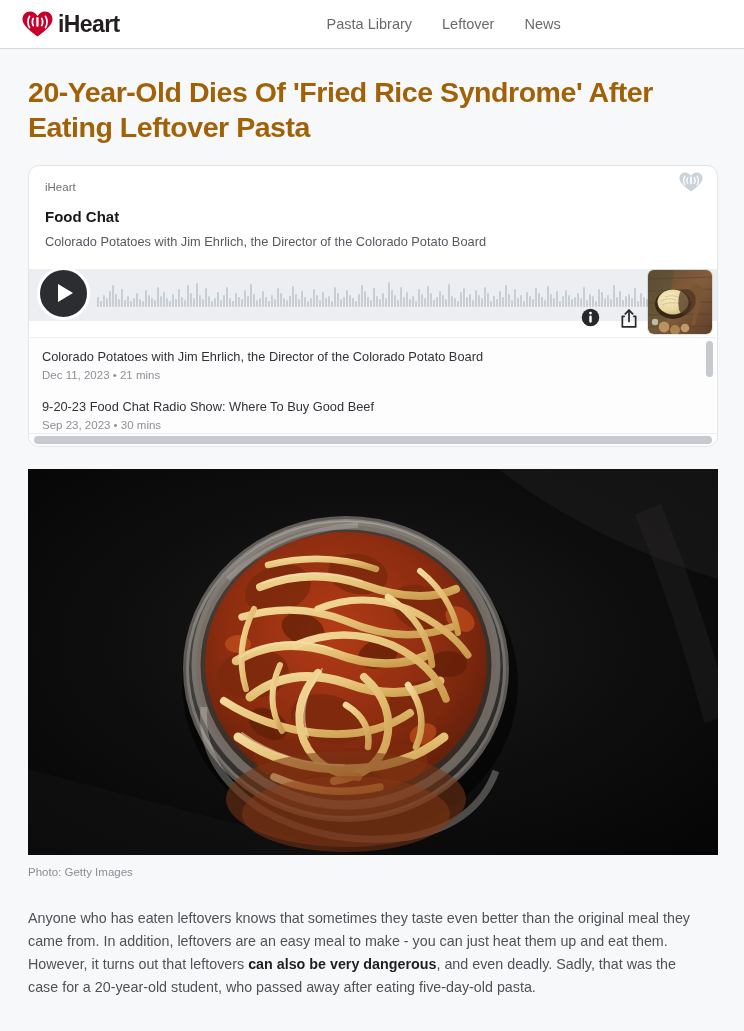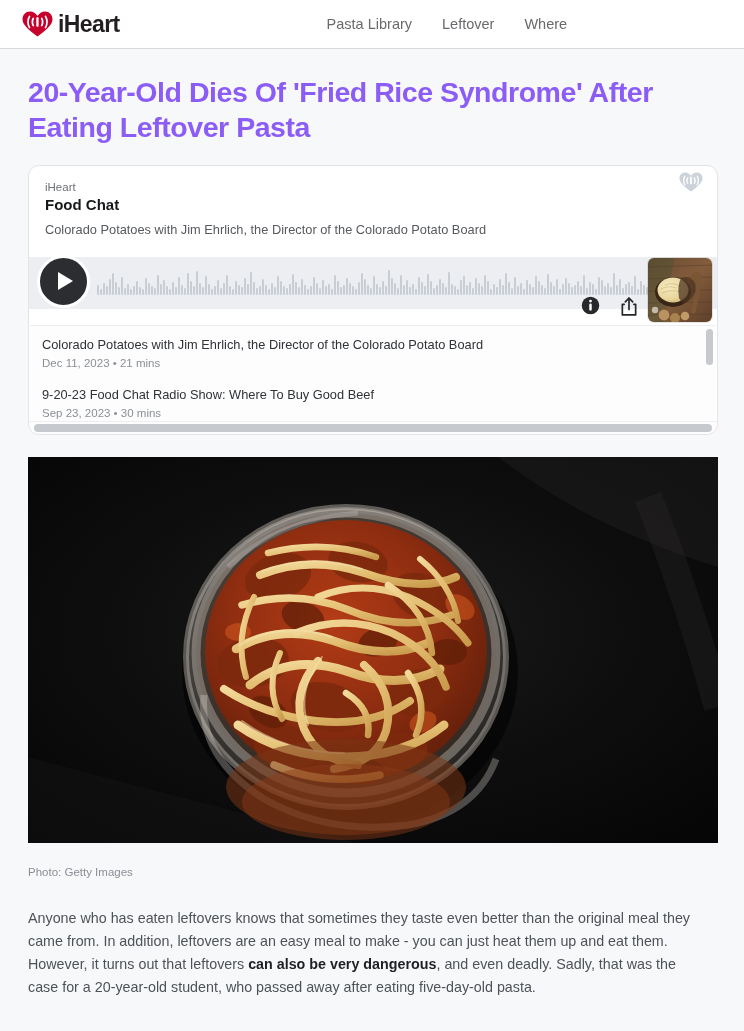--- a/index.html
+++ b/index.html
@@ -67,21 +67,21 @@
   
   .article {
     padding: 26px 28px 0 28px;
   }
 
   .headline {
     font-size: 28.5px;
     line-height: 1.22;
     font-weight: bold;
     letter-spacing: -0.45px;
-    color: #8b5cf6;
+    color: #a16207;
     max-width: 690px;
   }
 
   .byline {
     margin-top: 20px;
   }
 
   .byline-author {
     font-size: 14.5px;
     color: #1f2124;
@@ -114,21 +114,21 @@
   .pc-network {
     font-size: 11.5px;
     color: #6e7175;
     line-height: 1.4;
   }
 
   .pc-show {
     font-size: 15px;
     font-weight: bold;
     color: #16181a;
-    margin-top: 0;
+    margin-top: 12px;
     line-height: 1.35;
   }
 
   .pc-episode-title {
     font-size: 12.8px;
     color: #56595e;
     margin-top: 6px;
     line-height: 1.4;
   }
 
@@ -309,21 +309,21 @@
   .hero-image {
     width: 690px;
     height: 386px;
     display: block;
     background: #060607;
   }
 
   .hero-caption {
     font-size: 11.5px;
     color: #8b8f95;
-    margin-top: 21px;
+    margin-top: 9px;
     line-height: 1.4;
   }
 
   
   .body-copy {
     margin-top: 27px;
     width: 674px;
     font-size: 14.3px;
     line-height: 1.62;
     color: #4e5257;
@@ -345,21 +345,21 @@
         <path d="M15 11 C11 16.5 11 27.5 15 33" stroke="#ffffff" stroke-width="3.4" fill="none" stroke-linecap="round"></path>
         <path d="M47 11 C51 16.5 51 27.5 47 33" stroke="#ffffff" stroke-width="3.4" fill="none" stroke-linecap="round"></path>
       </svg>
     </span>
     <span class="brand-word">iHeart</span>
   </a>
 
   <nav class="main-nav">
     <a class="nav-link" href="#">Pasta Library</a>
     <a class="nav-link" href="#">Leftover</a>
-    <a class="nav-link" href="#">Where</a>
+    <a class="nav-link" href="#">News</a>
   </nav>
 </header>
 
 <main class="article">
 
   <h1 class="headline">20-Year-Old Dies Of 'Fried Rice Syndrome' After Eating Leftover Pasta</h1>
 
   <div class="byline">
   </div>
 

